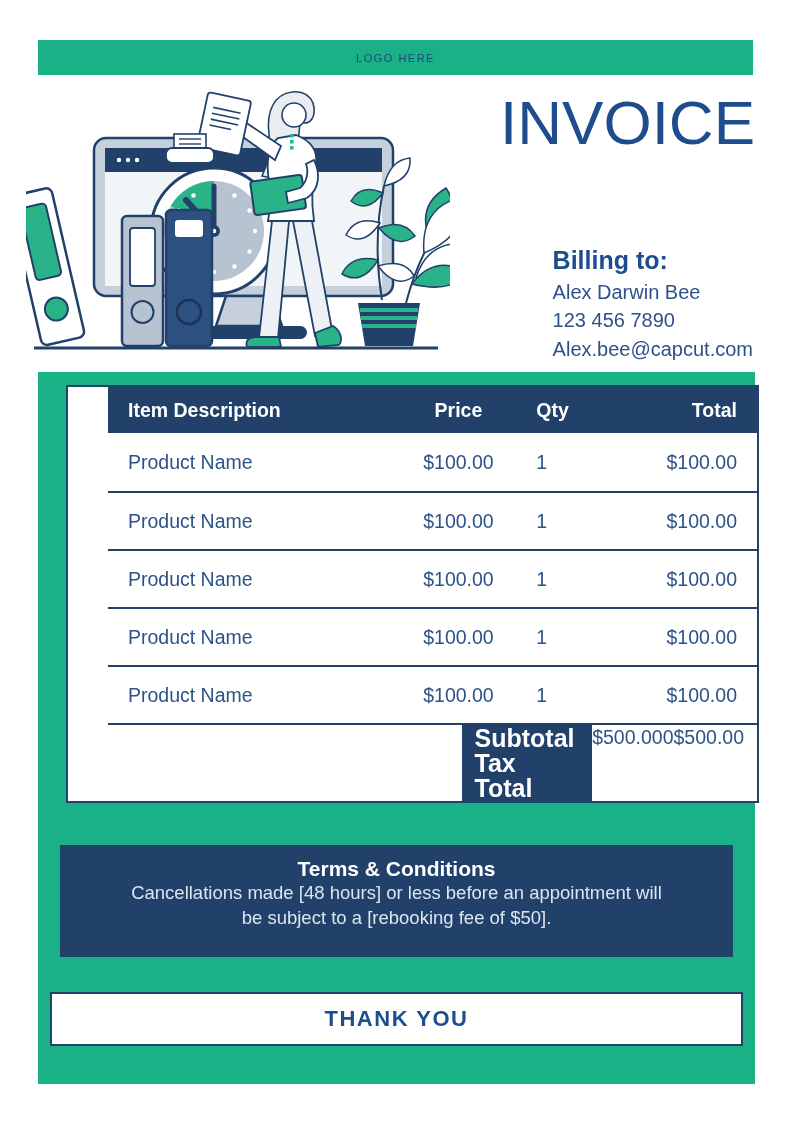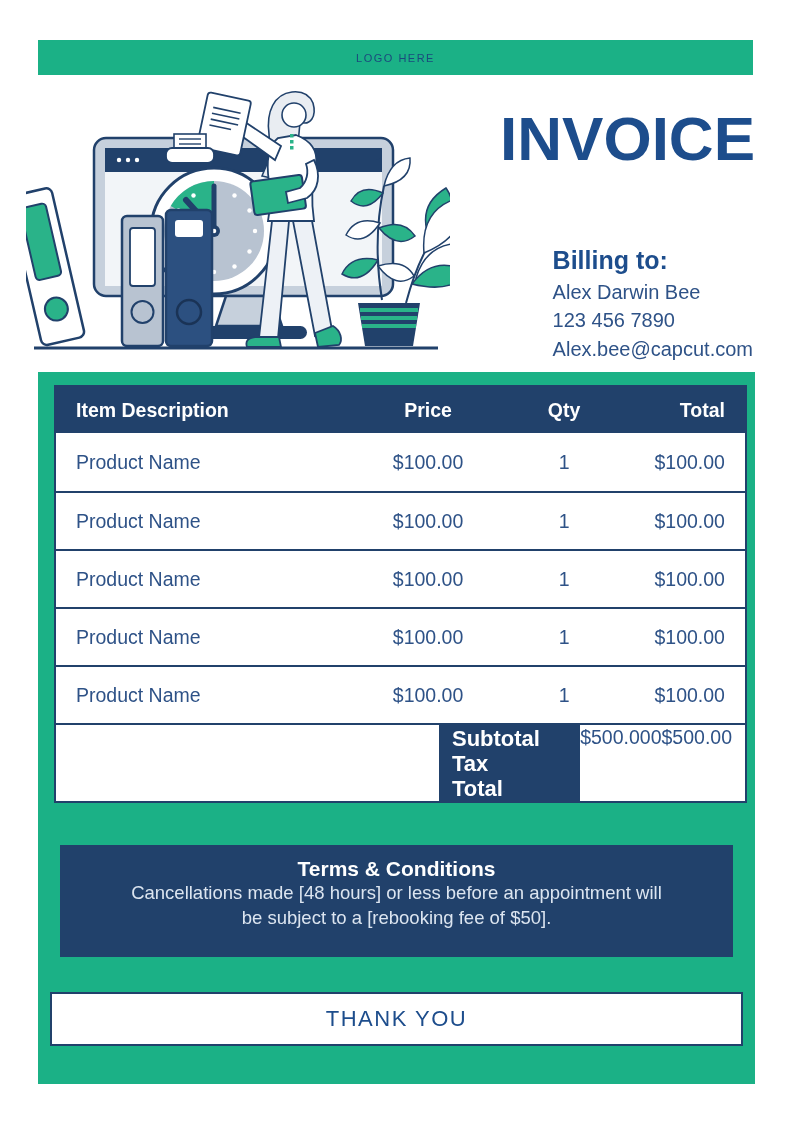--- a/index.html
+++ b/index.html
@@ -7,61 +7,61 @@
   body { font-family:"Liberation Sans", sans-serif; }
   .page { position:relative; width:793px; height:1122px; background:#ffffff; overflow:hidden; margin:0 auto; }
 
   
   .topbar { position:absolute; left:38px; top:40px; width:715px; height:35px;
     background:#1BB186; display:flex; align-items:center; justify-content:center; }
   .topbar span { color:#1B4A7D; font-weight:normal; font-size:11px; letter-spacing:1.5px; }
 
   
   .hero-illu { position:absolute; left:26px; top:88px; width:424px; height:268px; }
-  .invoice-title { position:absolute; right:38px; top:108px; color:#1D4D8C;
-    font-size:62px; font-weight:bold; line-height:1; letter-spacing:0px; }
+  .invoice-title { position:absolute; right:38px; top:92px; color:#1D4D8C;
+    font-size:62px; font-weight:normal; line-height:1; letter-spacing:0px; }
   .billing { position:absolute; right:40px; top:246px; }
   .billing .bh { color:#1D4D8C; font-size:25px; font-weight:bold; margin-bottom:3px; }
   .billing .bl { color:#2E5287; font-size:20px; line-height:1.42; }
 
   
   .panel { position:absolute; left:38px; top:372px; width:717px; height:712px; background:#1BB186; }
 
   
-  .invoice-table { position:absolute; left:16px; top:13px; width:693px;
-    background:#ffffff; border:2px solid #21416B; }
+  .invoice-table { position:absolute; left:28px; top:13px; width:693px;
+    background:#ffffff; border:2px solid #21416B;padding-left:40px; }
   .t-head { display:flex; align-items:center; height:46px; background:#21416B;
     color:#ffffff; font-weight:bold; font-size:19.5px; }
   .t-row { display:flex; align-items:center; height:58px; color:#2E5287; font-size:19.5px; }
   .t-row + .t-row { border-top:2px solid #21416B; }
   .col-desc { width:42%; text-align:left; padding-left:20px; }
   .col-price { width:24%; text-align:center; }
-  .col-qty { width:15.5%; text-align:center; }
+  .col-qty { width:15.5%; }
   .col-total { width:18.5%; text-align:right; padding-right:20px; }
 
   .t-summary { display:flex; border-top:2px solid #21416B; height:78px; }
   .sum-spacer { width:58.3%; }
   .sum-labels { width:21.4%; background:#21416B; color:#ffffff; font-weight:bold;
-    font-size:22px; display:flex; flex-direction:column; justify-content:center; padding-left:13px; }
+    font-size:25px; display:flex; flex-direction:column; justify-content:center; padding-left:13px; }
   .sum-labels div { line-height:25px; }
   .sum-values { flex:1; color:#2E5287; font-size:19.5px; display:flex; flex-direction:row;
     justify-content:center; text-align:right; padding-right:13px; }
   .sum-values div { line-height:25px; }
 
   
   .terms { position:absolute; left:22px; top:473px; width:673px; height:112px;
     background:#21416B; text-align:center; }
   .terms .tt { color:#ffffff; font-size:21px; font-weight:bold; margin-top:12px; }
   .terms .tl { color:#DCE5F0; font-size:18.5px; line-height:1.34; }
   .terms .tl:first-of-type { margin-top:7px; }
 
   
   .thankyou { position:absolute; left:12px; top:620px; width:693px; height:54px;
     background:#ffffff; border:2px solid #21416B; display:flex; align-items:center;
-    justify-content:center; color:#1D4D8C; font-size:22px; font-weight:normal; letter-spacing:1.5px; }
+    justify-content:center; color:#1D4D8C; font-size:22px; font-weight:bold; letter-spacing:1.5px; }
 </style>
 </head>
 <body>
 
 <div class="page">
 
   <div class="topbar">
     <span>LOGO HERE</span>
   </div>
 

